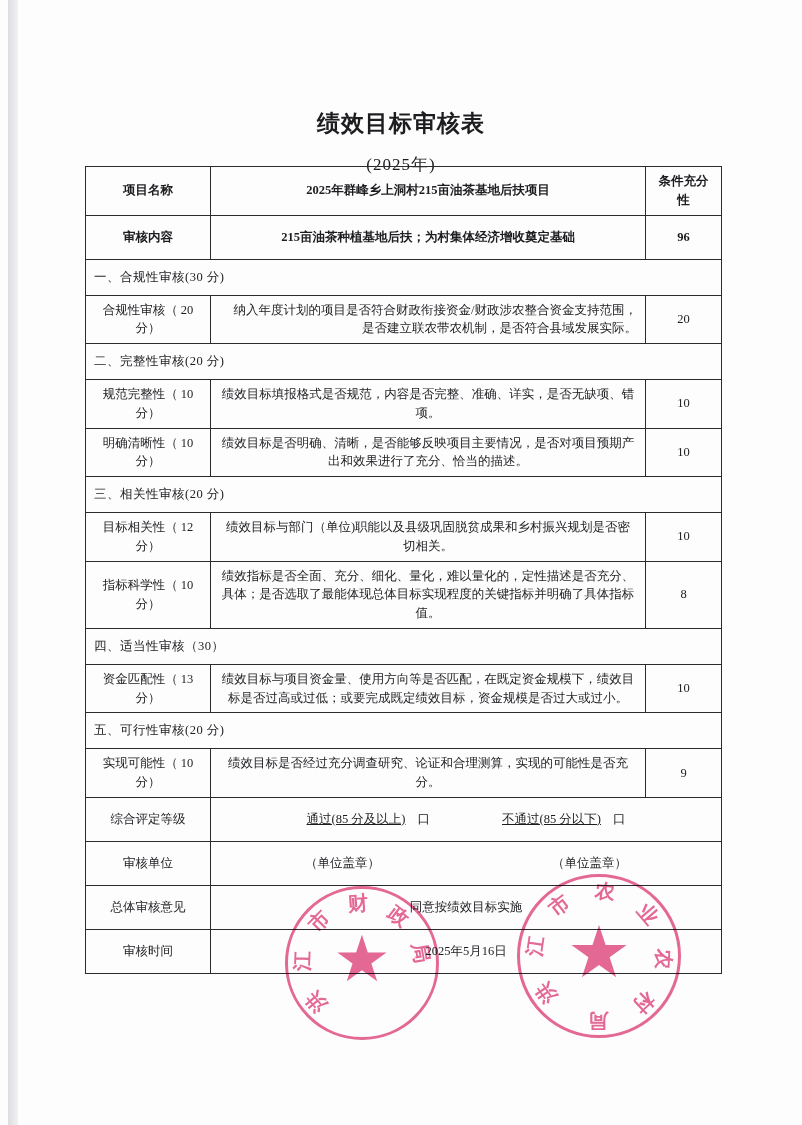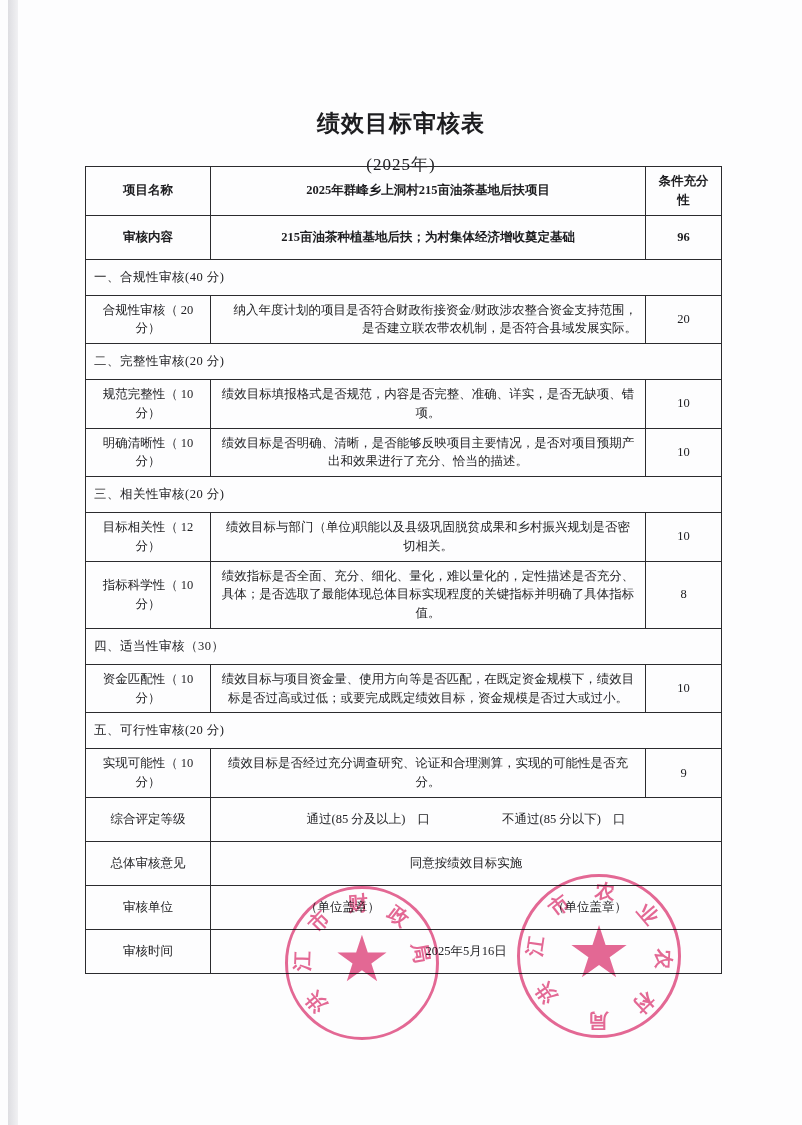--- a/index.html
+++ b/index.html
@@ -51,21 +51,21 @@
   td.content-cell.left { text-align:right; }
   td.score-cell { text-align:center; }
   tr.bold td { font-weight:bold; }
   td.section-cell {
     text-align:left;
     height:36px;
     padding-left:4px;
     letter-spacing:.5px;
   }
   td.grade-cell { text-align:center; height:44px; padding-right:110px; }
-  .grade-option { display:inline-block; white-space:nowrap; }
+  .grade-option { display:inline-block; white-space:nowrap;text-decoration:underline; }
   .grade-option + .grade-option { margin-left:72px; }
   .checkbox { display:inline-block; margin-left:12px; }
   td.unit-cell { height:44px; padding:5px 0; }
   td.unit-cell .seal-hint {
     display:inline-block; width:50%; text-align:center;
   }
   td.wide-cell { text-align:center; height:44px; }
 
   
   .stamp {
@@ -114,21 +114,21 @@
           <td class="label-cell">项目名称</td>
           <td class="content-cell">2025年群峰乡上洞村215亩油茶基地后扶项目</td>
           <td class="score-cell">条件充分性</td>
         </tr>
         <tr class="bold">
           <td class="label-cell">审核内容</td>
           <td class="content-cell">215亩油茶种植基地后扶；为村集体经济增收奠定基础</td>
           <td class="score-cell">96</td>
         </tr>
         <tr>
-          <td class="section-cell" colspan="3">一、合规性审核(40 分)</td>
+          <td class="section-cell" colspan="3">一、合规性审核(30 分)</td>
         </tr>
         <tr>
           <td class="label-cell">合规性审核（ 20 分）</td>
           <td class="content-cell left">纳入年度计划的项目是否符合财政衔接资金/财政涉农整合资金支持范围， 是否建立联农带农机制，是否符合县域发展实际。</td>
           <td class="score-cell">20</td>
         </tr>
         <tr>
           <td class="section-cell" colspan="3">二、完整性审核(20 分)</td>
         </tr>
         <tr>
@@ -151,43 +151,43 @@
         </tr>
         <tr>
           <td class="label-cell">指标科学性（ 10 分）</td>
           <td class="content-cell">绩效指标是否全面、充分、细化、量化，难以量化的，定性描述是否充分、 具体；是否选取了最能体现总体目标实现程度的关键指标并明确了具体指标 值。</td>
           <td class="score-cell">8</td>
         </tr>
         <tr>
           <td class="section-cell" colspan="3">四、适当性审核（30）</td>
         </tr>
         <tr>
-          <td class="label-cell">资金匹配性（ 10 分）</td>
+          <td class="label-cell">资金匹配性（ 13 分）</td>
           <td class="content-cell">绩效目标与项目资金量、使用方向等是否匹配，在既定资金规模下，绩效目 标是否过高或过低；或要完成既定绩效目标，资金规模是否过大或过小。</td>
           <td class="score-cell">10</td>
         </tr>
         <tr>
           <td class="section-cell" colspan="3">五、可行性审核(20 分)</td>
         </tr>
         <tr>
           <td class="label-cell">实现可能性（ 10 分）</td>
           <td class="content-cell">绩效目标是否经过充分调查研究、论证和合理测算，实现的可能性是否充 分。</td>
           <td class="score-cell">9</td>
         </tr>
         <tr>
           <td class="label-cell">综合评定等级</td>
           <td class="grade-cell" colspan="2"><span class="grade-option"><span>通过(85 分及以上)</span><span class="checkbox">口</span></span><span class="grade-option"><span>不通过(85 分以下)</span><span class="checkbox">口</span></span></td>
         </tr>
         <tr>
+          <td class="label-cell">审核单位</td>
+          <td class="unit-cell" colspan="2"><span class="seal-hint">（单位盖章）</span><span class="seal-hint">（单位盖章）</span></td>
+        </tr>
+        <tr>
           <td class="label-cell">总体审核意见</td>
           <td class="wide-cell" colspan="2">同意按绩效目标实施</td>
-        </tr>
-        <tr>
-          <td class="label-cell">审核单位</td>
-          <td class="unit-cell" colspan="2"><span class="seal-hint">（单位盖章）</span><span class="seal-hint">（单位盖章）</span></td>
         </tr>
         <tr>
           <td class="label-cell">审核时间</td>
           <td class="wide-cell" colspan="2">2025年5月16日</td>
         </tr>
       </tbody>
   </table>
 
   <div class="stamp" style="left:285px;top:886px;width:154px;height:154px;color:#e0487e;">
     <span class="stamp-ring"></span>

